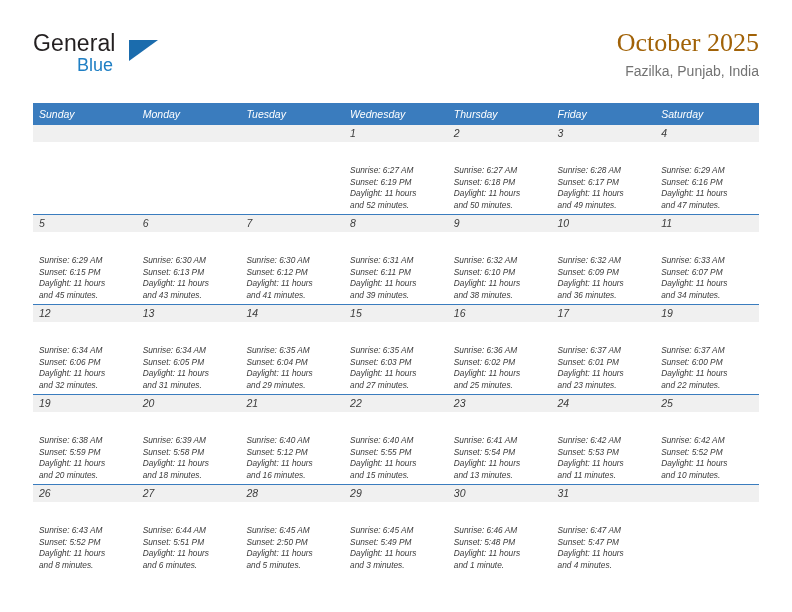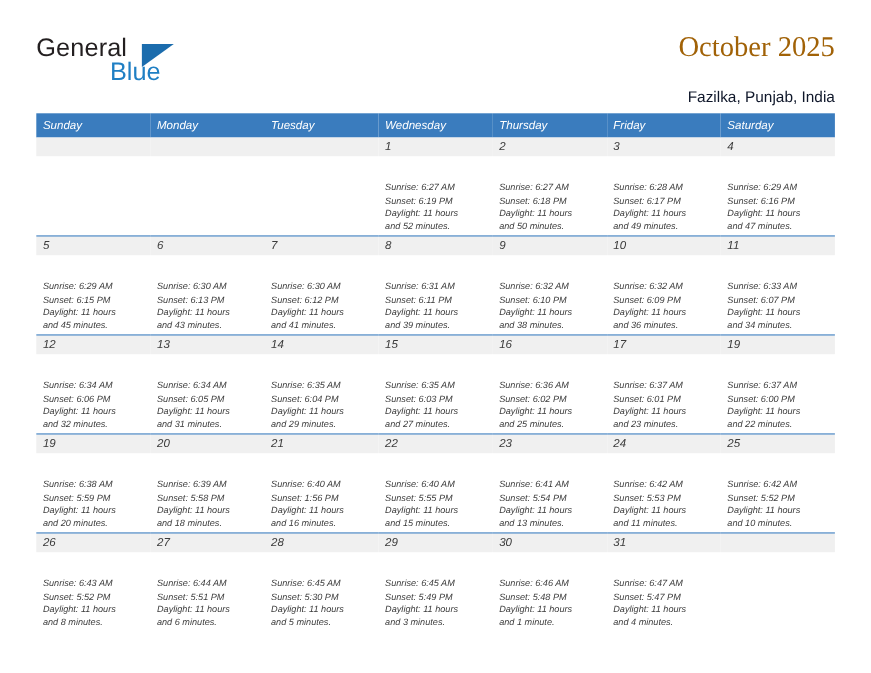--- a/index.html
+++ b/index.html
@@ -42,23 +42,23 @@
     position: absolute;
     left: 0;
     top: 0;
     font-size: 23px;
     letter-spacing: 0.1px;
     color: #231f20;
     line-height: 26px;
   }
   .brand-blue {
     position: absolute;
-    left: 67px;
+    left: 44px;
     top: 22px;
-    font-size: 23px;
+    font-size: 18px;
     color: #1f7fc4;
     line-height: 26px;
   }
   .brand-triangle {
     position: absolute;
     left: 96px;
     top: 10px;
     width: 0;
     height: 0;
     border-left: 29px solid #1b6cad;
@@ -73,23 +73,23 @@
   }
   .cal-title {
     font-size: 26px;
     color: #a16207;
     line-height: 34px;
     white-space: nowrap;
     font-family: Liberation Serif, serif;
   }
   .cal-subtitle {
     font-size: 14px;
-    color: #0f172a;
+    color: #737373;
     line-height: 22px;
-    margin-top: 17px;
+    margin-top: 0;
     white-space: nowrap;
   }
 
   
   .calendar {
     position: absolute;
     left: 33px;
     top: 103px;
     width: 726px;
     border-collapse: collapse;
@@ -434,21 +434,21 @@
                 <div>Daylight: 11 hours</div>
                 <div>and 18 minutes.</div>
               </div>
             </div>
           </td>
           <td>
             <div class="cell">
               <div class="daynum">21</div>
               <div class="info">
                 <div>Sunrise: 6:40 AM</div>
-                <div>Sunset: 1:56 PM</div>
+                <div>Sunset: 5:12 PM</div>
                 <div>Daylight: 11 hours</div>
                 <div>and 16 minutes.</div>
               </div>
             </div>
           </td>
           <td>
             <div class="cell">
               <div class="daynum">22</div>
               <div class="info">
                 <div>Sunrise: 6:40 AM</div>
@@ -513,21 +513,21 @@
                 <div>Daylight: 11 hours</div>
                 <div>and 6 minutes.</div>
               </div>
             </div>
           </td>
           <td>
             <div class="cell">
               <div class="daynum">28</div>
               <div class="info">
                 <div>Sunrise: 6:45 AM</div>
-                <div>Sunset: 5:30 PM</div>
+                <div>Sunset: 2:50 PM</div>
                 <div>Daylight: 11 hours</div>
                 <div>and 5 minutes.</div>
               </div>
             </div>
           </td>
           <td>
             <div class="cell">
               <div class="daynum">29</div>
               <div class="info">
                 <div>Sunrise: 6:45 AM</div>

